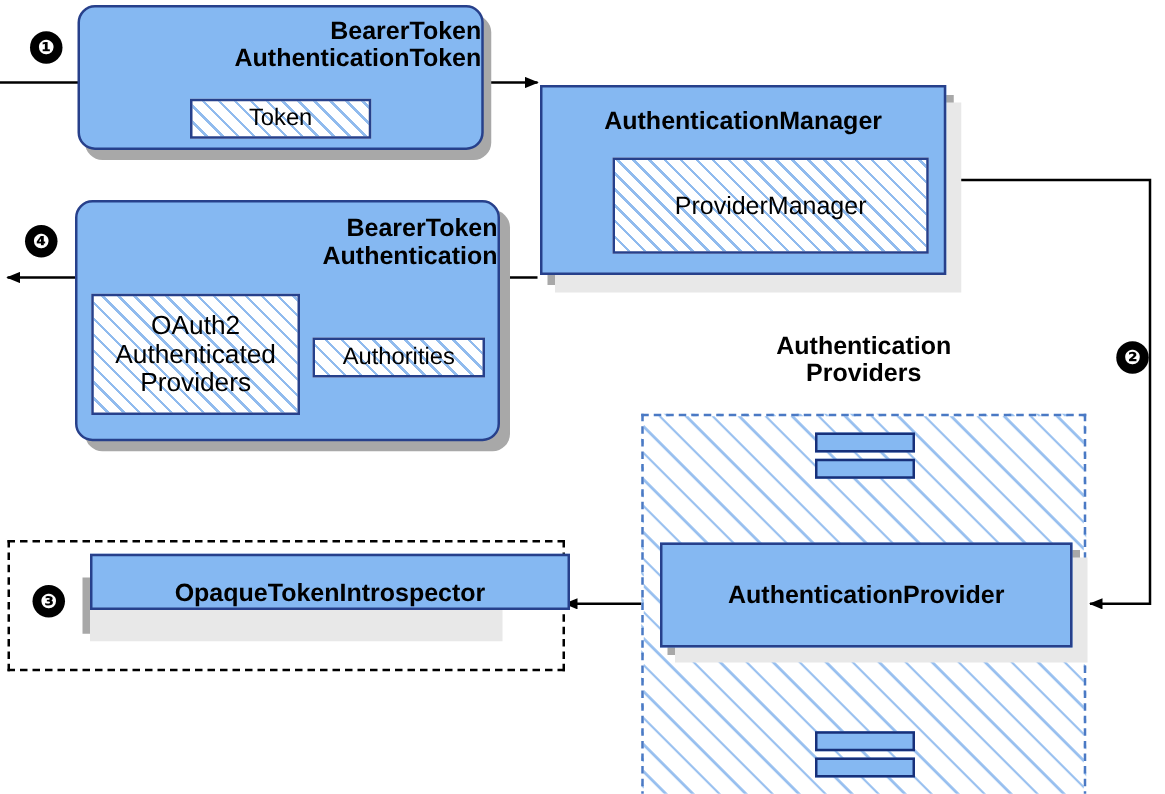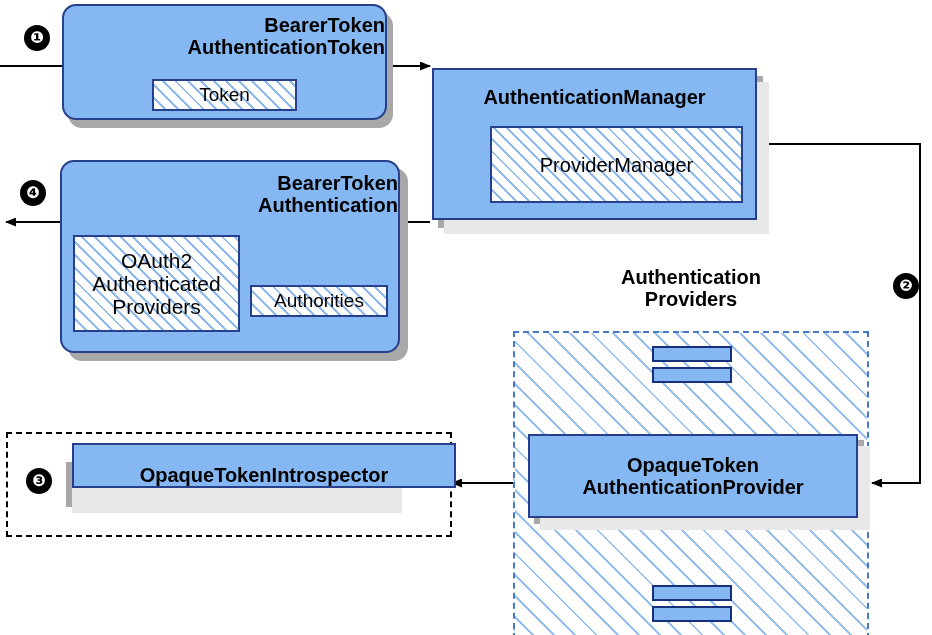--- a/index.html
+++ b/index.html
@@ -127,41 +127,40 @@
   <div class="abs shadow rounded" style="left:68px;top:168px;width:340px;height:193px;"></div>
   <div class="abs bluebox rounded" style="left:60px;top:160px;width:340px;height:193px;flex-direction:column;justify-content:flex-start;padding-top:10px;font-size:20px;">
     <div>BearerToken</div>
     <div>Authentication</div>
   </div>
   <div class="abs hatch" style="left:73px;top:235px;width:167px;height:97px;font-size:21px;flex-direction:column;">
     <div>OAuth2</div>
     <div>Authenticated</div>
     <div>Providers</div>
   </div>
-  <div class="abs hatch" style="left:250px;top:270px;width:138px;height:32px;font-size:19px;margin-top:15px;">
+  <div class="abs hatch" style="left:250px;top:270px;width:138px;height:32px;font-size:19px;">
     <span>Authorities</span>
   </div>
 
   <div class="abs plainlabel" style="left:561px;top:266px;width:260px;font-size:20px;">
     <div>Authentication</div>
     <div>Providers</div>
   </div>
 
   <div class="abs dashed-blue-hatch" style="left:513px;top:331px;width:356px;height:308px;"></div>
 
   <div class="abs minibar" style="left:652px;top:346px;width:80px;height:16px;"></div>
   <div class="abs minibar" style="left:652px;top:367px;width:80px;height:16px;"></div>
 
   <div class="abs minibar" style="left:652px;top:585px;width:80px;height:16px;"></div>
   <div class="abs minibar" style="left:652px;top:606px;width:80px;height:16px;"></div>
 
   <div class="abs shadow" style="left:534px;top:440px;width:330px;height:84px;"></div>
   <div class="abs shadow2" style="left:540px;top:446px;width:330px;height:84px;"></div>
   <div class="abs bluebox" style="left:528px;top:434px;width:330px;height:84px;flex-direction:column;font-size:20px;">
-    <div>OpaqueToken</div>
     <div>AuthenticationProvider</div>
   </div>
 
   <div class="abs dashed-black" style="left:6px;top:432px;width:446px;height:105px;"></div>
 
   <div class="abs shadow" style="left:66px;top:462px;width:330px;height:45px;"></div>
   <div class="abs shadow2" style="left:72px;top:468px;width:330px;height:45px;"></div>
   <div class="abs bluebox" style="left:72px;top:443px;width:384px;height:45px;font-size:20px;align-items:flex-end;">
     <span>OpaqueTokenIntrospector</span>
   </div>

